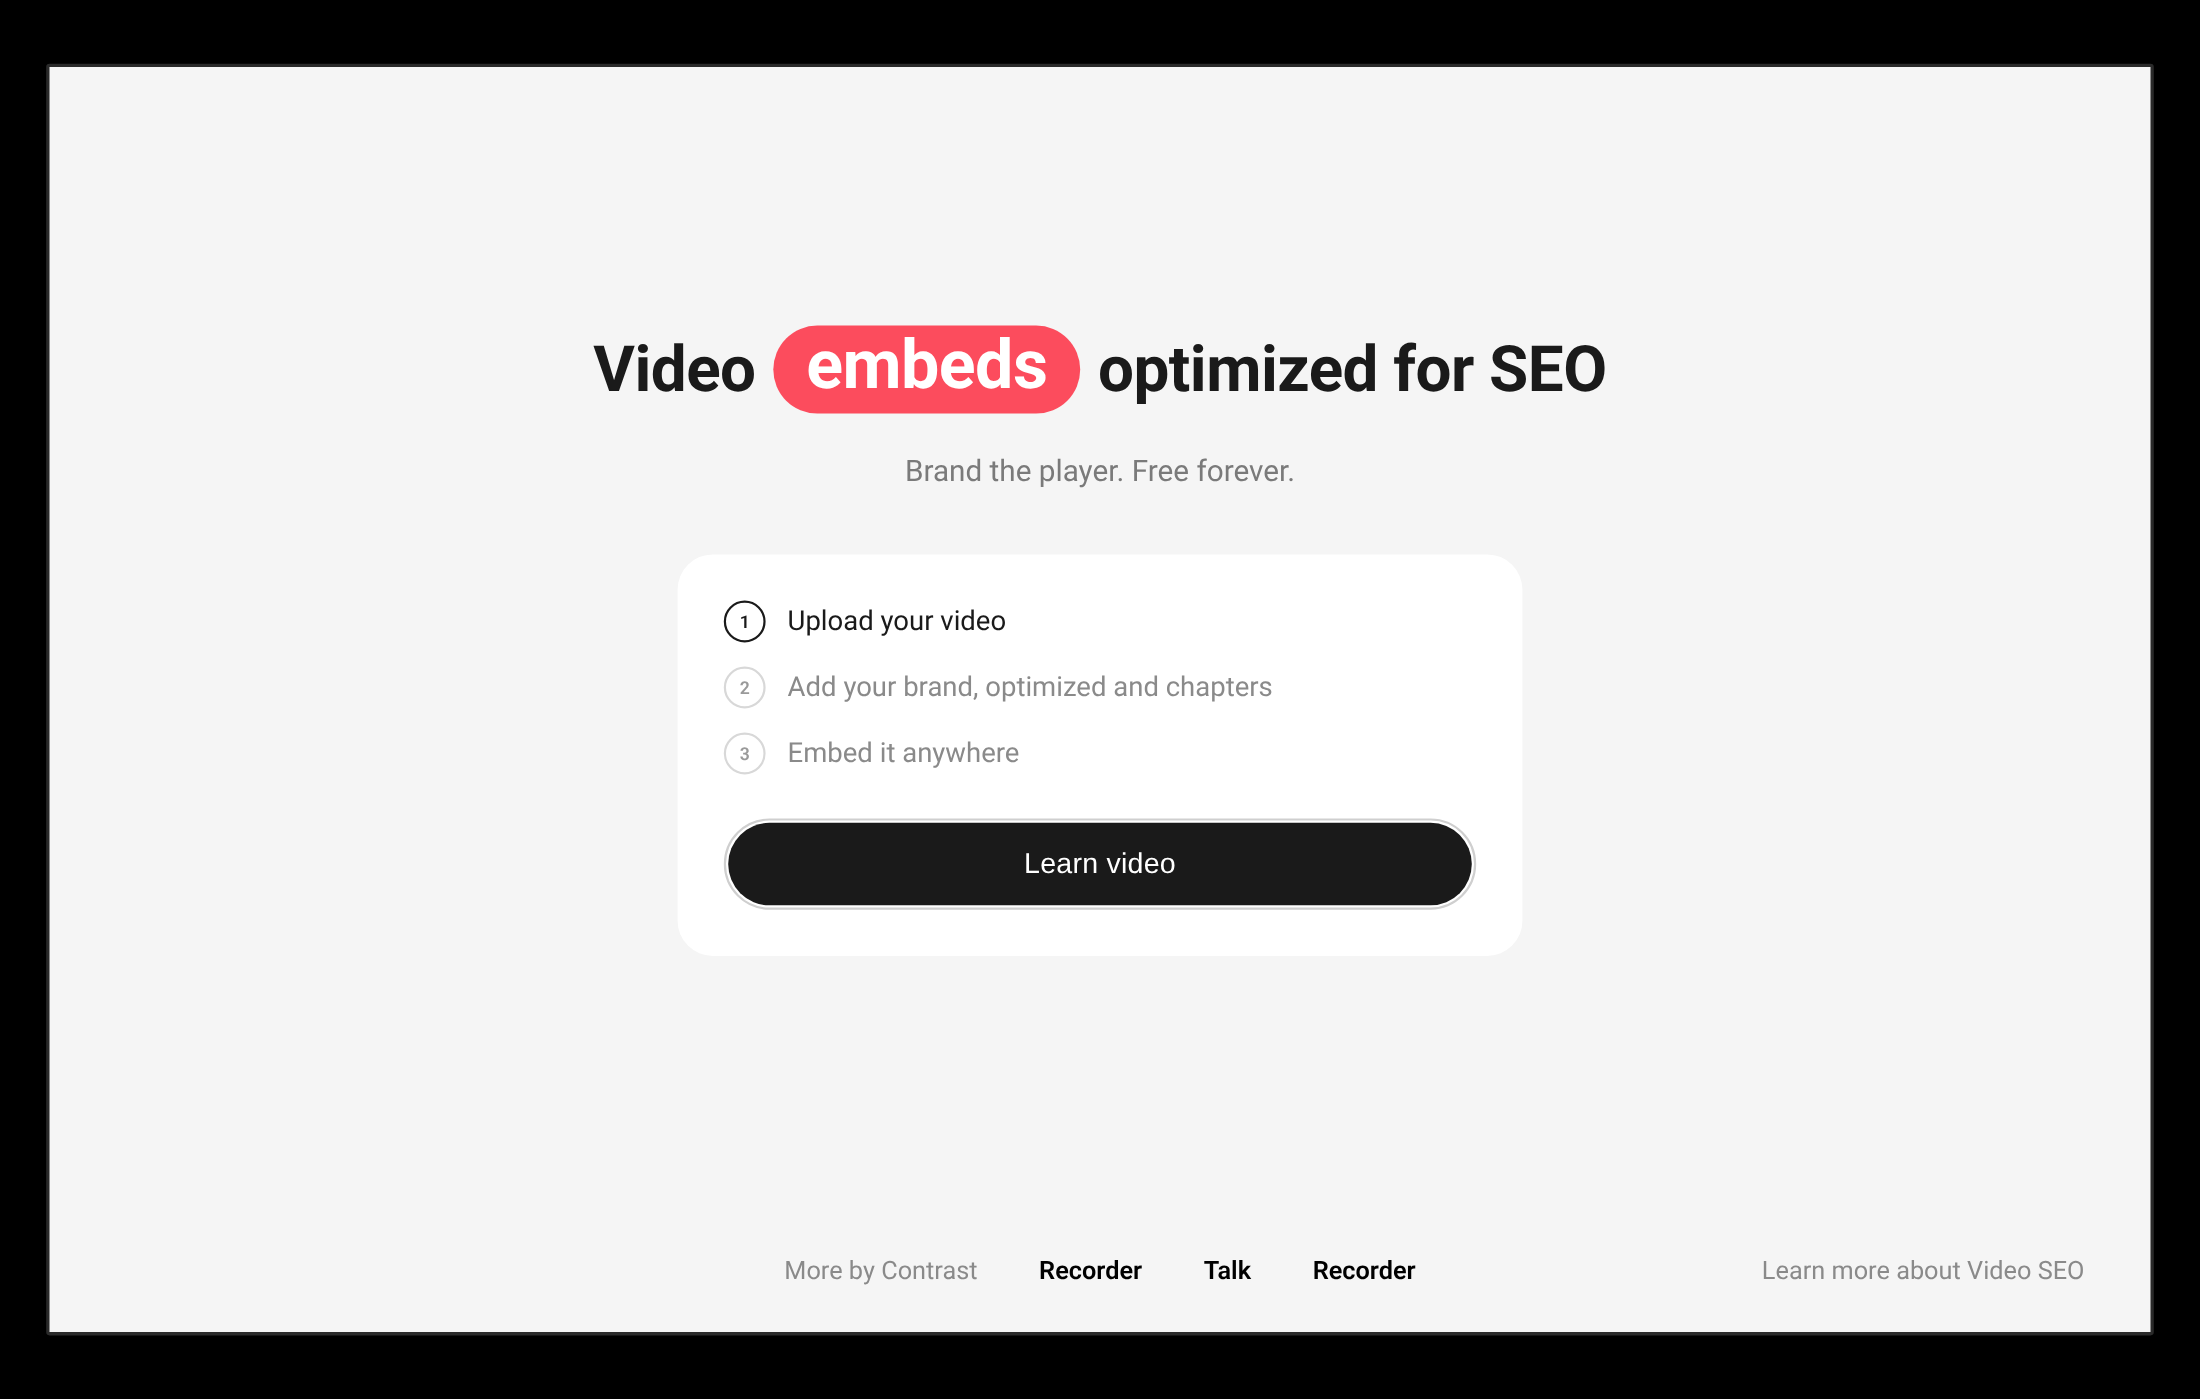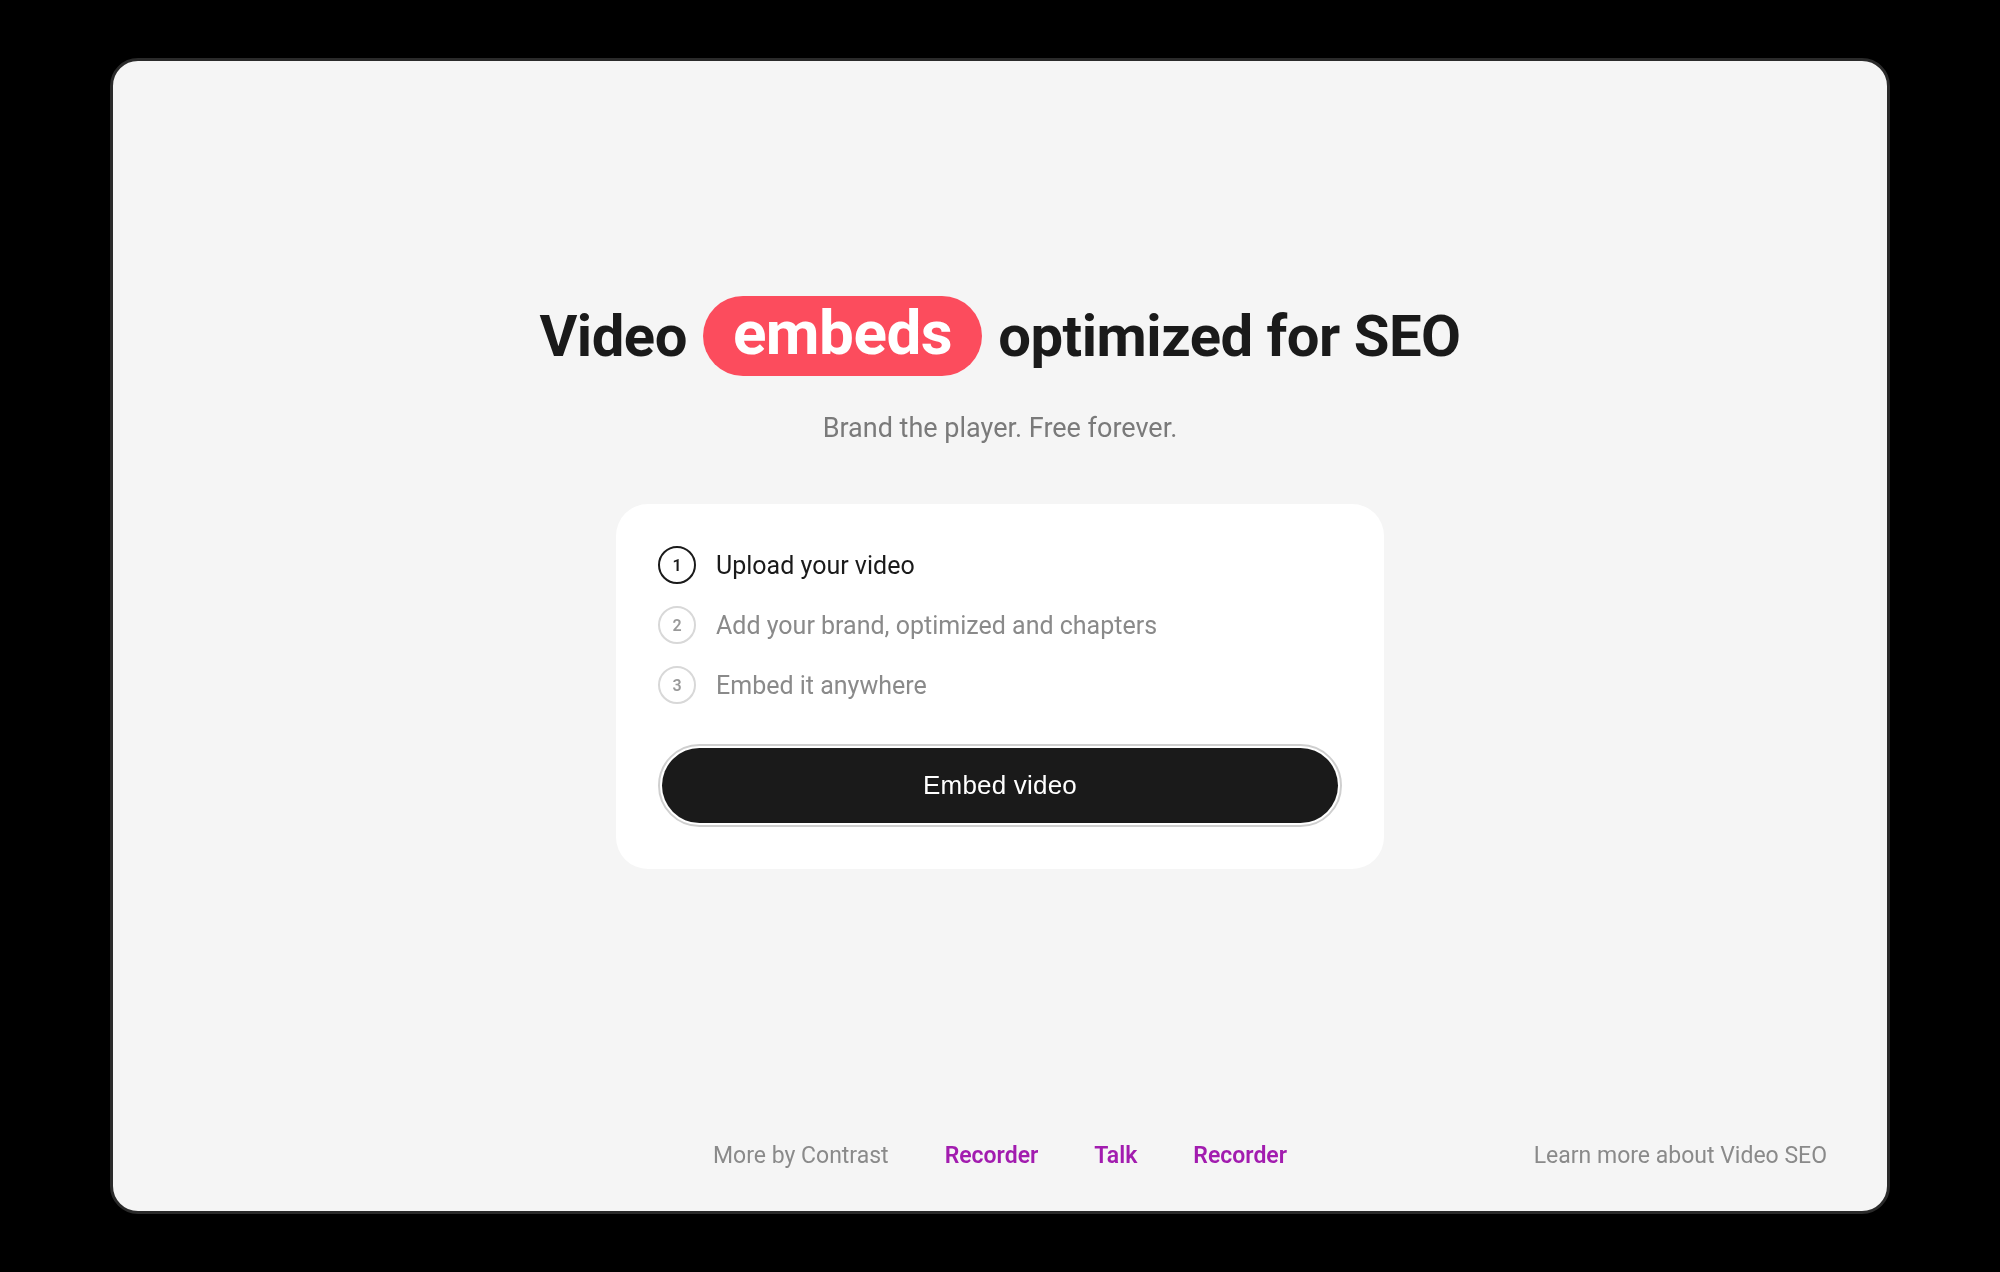--- a/index.html
+++ b/index.html
@@ -10,24 +10,24 @@
     body {
       font-family: -apple-system, BlinkMacSystemFont, "Segoe UI", Roboto, Helvetica, Arial, sans-serif;
       background: #000;
       width: 2000px;
       height: 1272px;
       display: flex;
       align-items: center;
       justify-content: center;
     }
     .window {
-      width: 1780px;
+      width: 1916px;
       height: 1156px;
       background: #f5f5f5;
-      border-radius: 28px;
+      border-radius: 3px;
       position: relative;
       display: flex;
       flex-direction: column;
       align-items: center;
       border: 3px solid #2a2a2a;
     }
     .hero {
       margin-top: 235px;
       text-align: center;
     }
@@ -142,21 +142,21 @@
       justify-content: center;
       font-size: 23px;
       gap: 56px;
       text-align: center;
     }
     .footer-label {
       color: #8a8a8a;
       font-weight: 400;
     }
     .footer-link {
-      color: #a21caf;
+      color: #000000;
       font-weight: 600;
       text-decoration: none;
       cursor: pointer;
     }
     .footer-right {
       position: absolute;
       right: 60px;
       bottom: 42px;
       font-size: 23px;
       color: #8a8a8a;
@@ -186,21 +186,21 @@
       <li class="step step-inactive">
         <span class="step-num">2</span>
         <span class="step-label">Add your brand, optimized and chapters</span>
       </li>
       <li class="step step-inactive">
         <span class="step-num">3</span>
         <span class="step-label">Embed it anywhere</span>
       </li>
     </ul>
     <div class="cta-wrap">
-      <button class="cta">Embed video</button>
+      <button class="cta">Learn video</button>
     </div>
   </div>
 
   <div class="footer">
     <span class="footer-label">More by Contrast</span>
     <a class="footer-link">Recorder</a>
     <a class="footer-link">Talk</a>
     <a class="footer-link">Recorder</a>
   </div>
 

